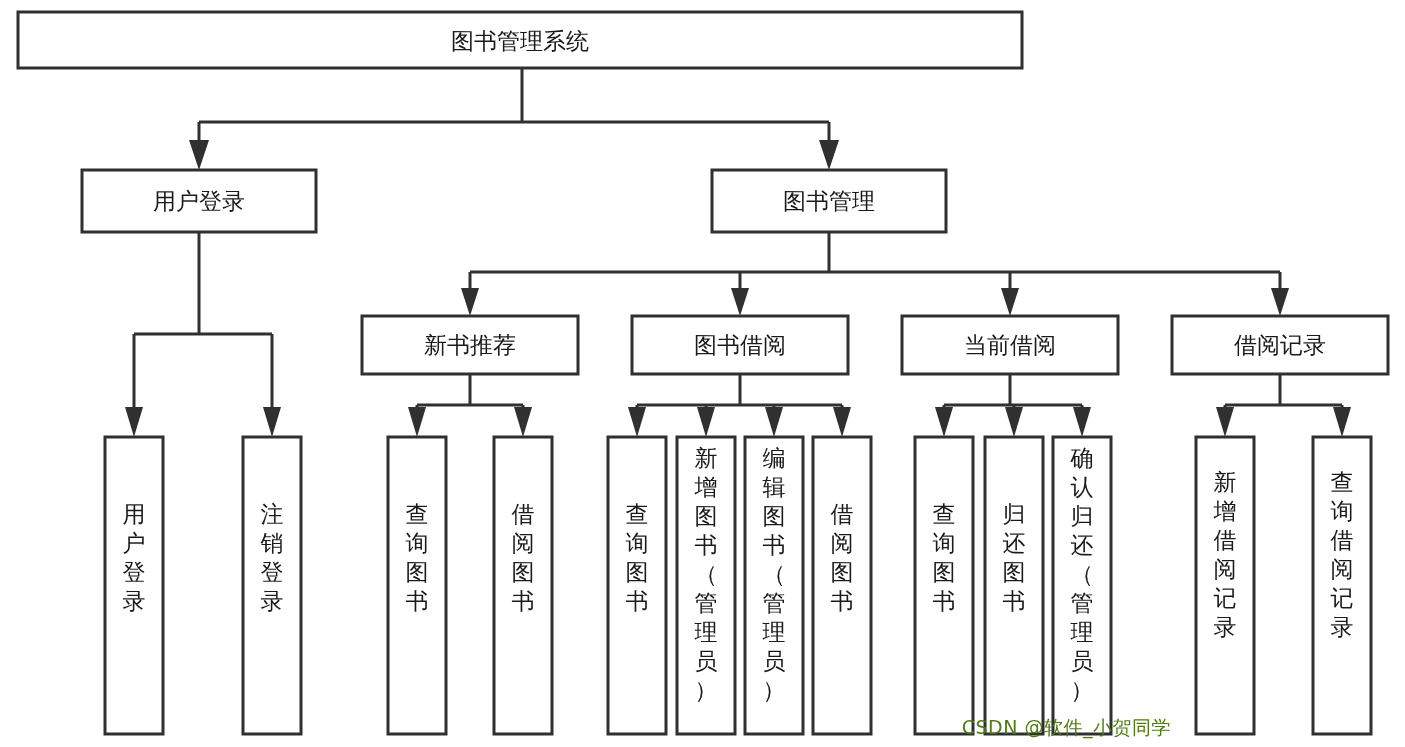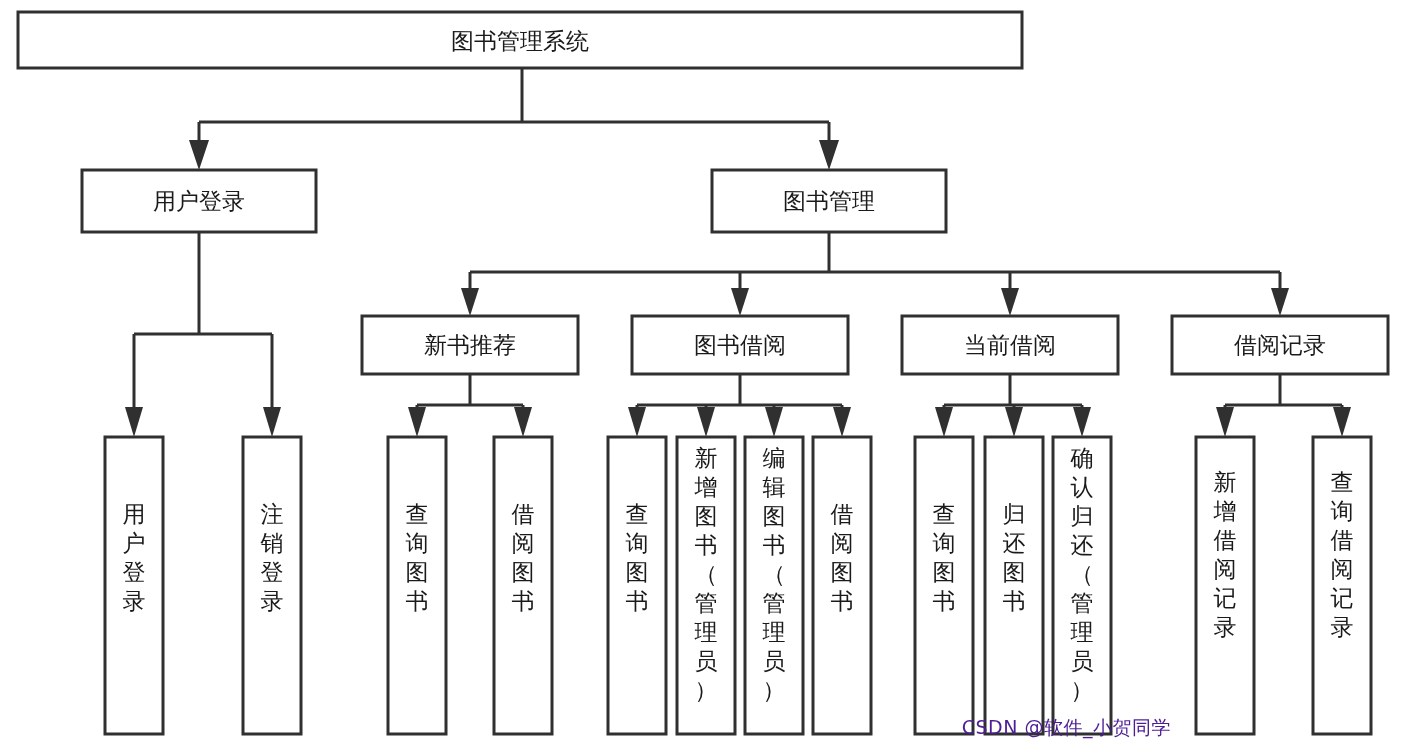--- a/index.html
+++ b/index.html
@@ -52,21 +52,21 @@
     font-size: 23px;
     fill: #1a1a1a;
     text-anchor: middle;
   }
   .watermark-text {
     position: absolute;
     right: 12px;
     bottom: 6px;
     font-family: "DejaVu Sans", "Liberation Sans", sans-serif;
     font-size: 19px;
-    color: #4c1d95;
+    color: #4d7c0f;
     white-space: nowrap;
     letter-spacing: 0.5px;
   }
 </style>
 </head>
 <body>
 
 <div id="diagram-root">
 
   <svg id="diagram-svg" viewBox="0 0 1405 747">

